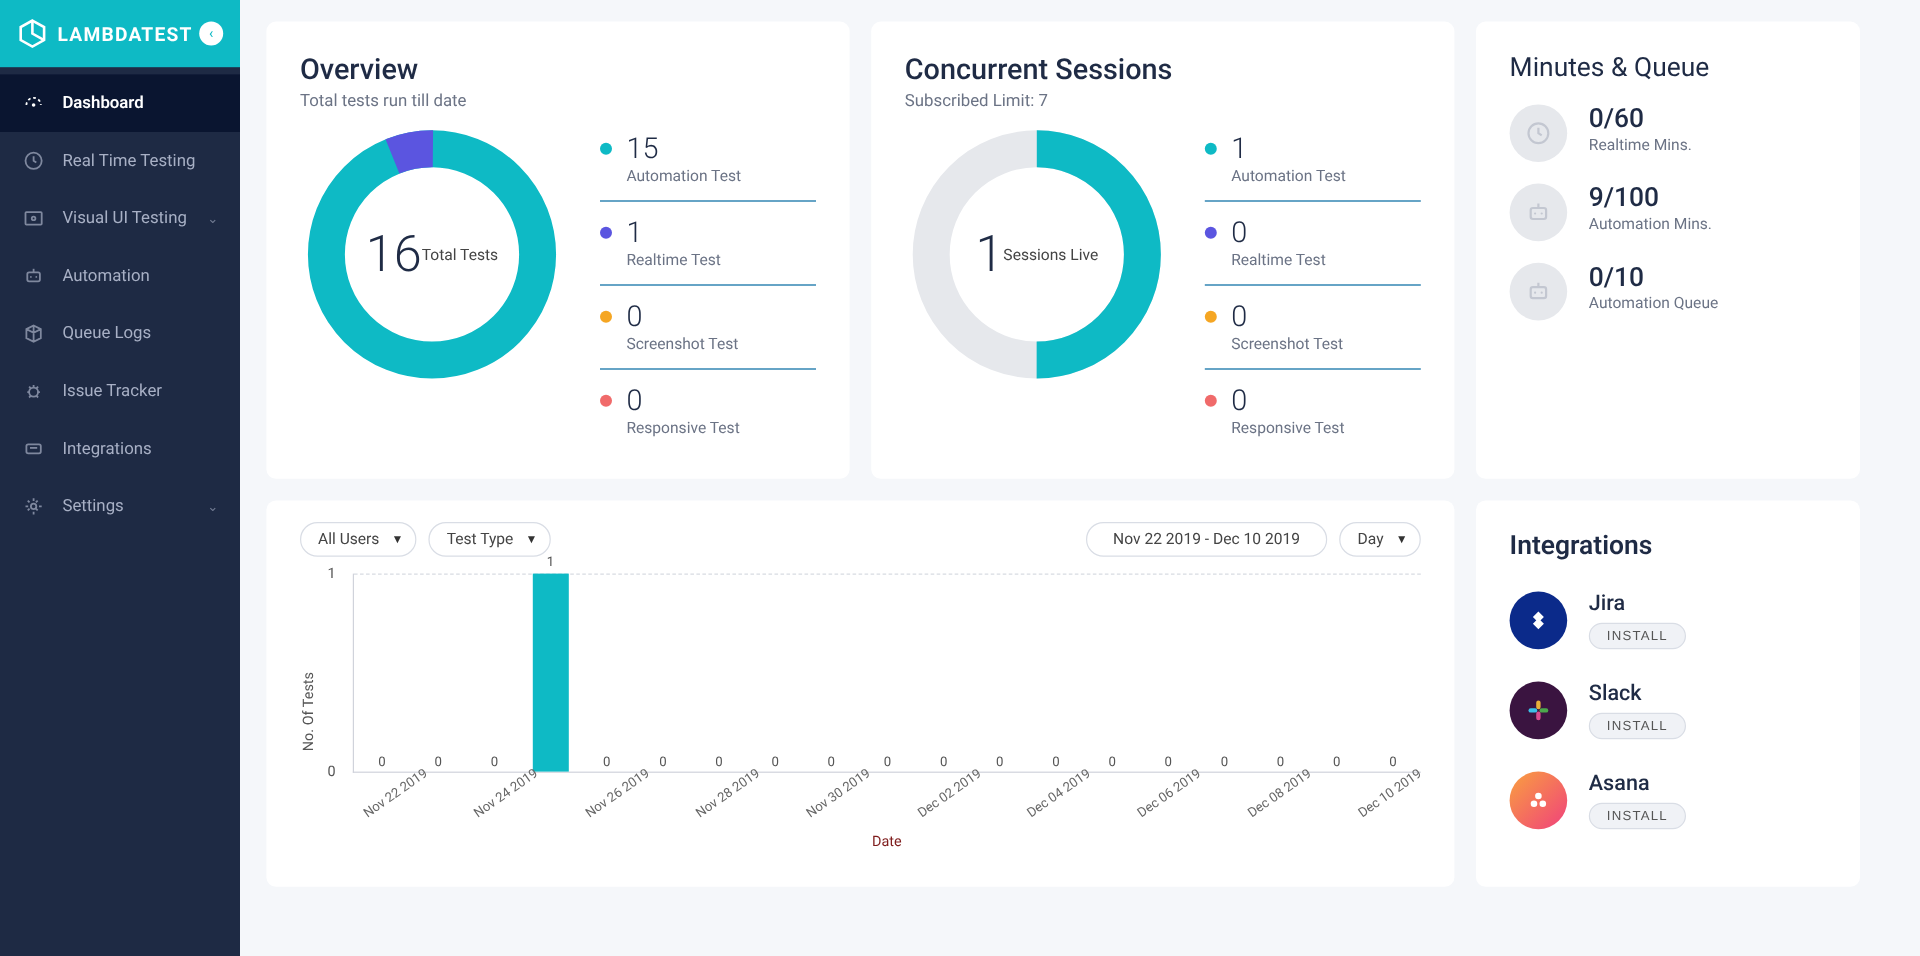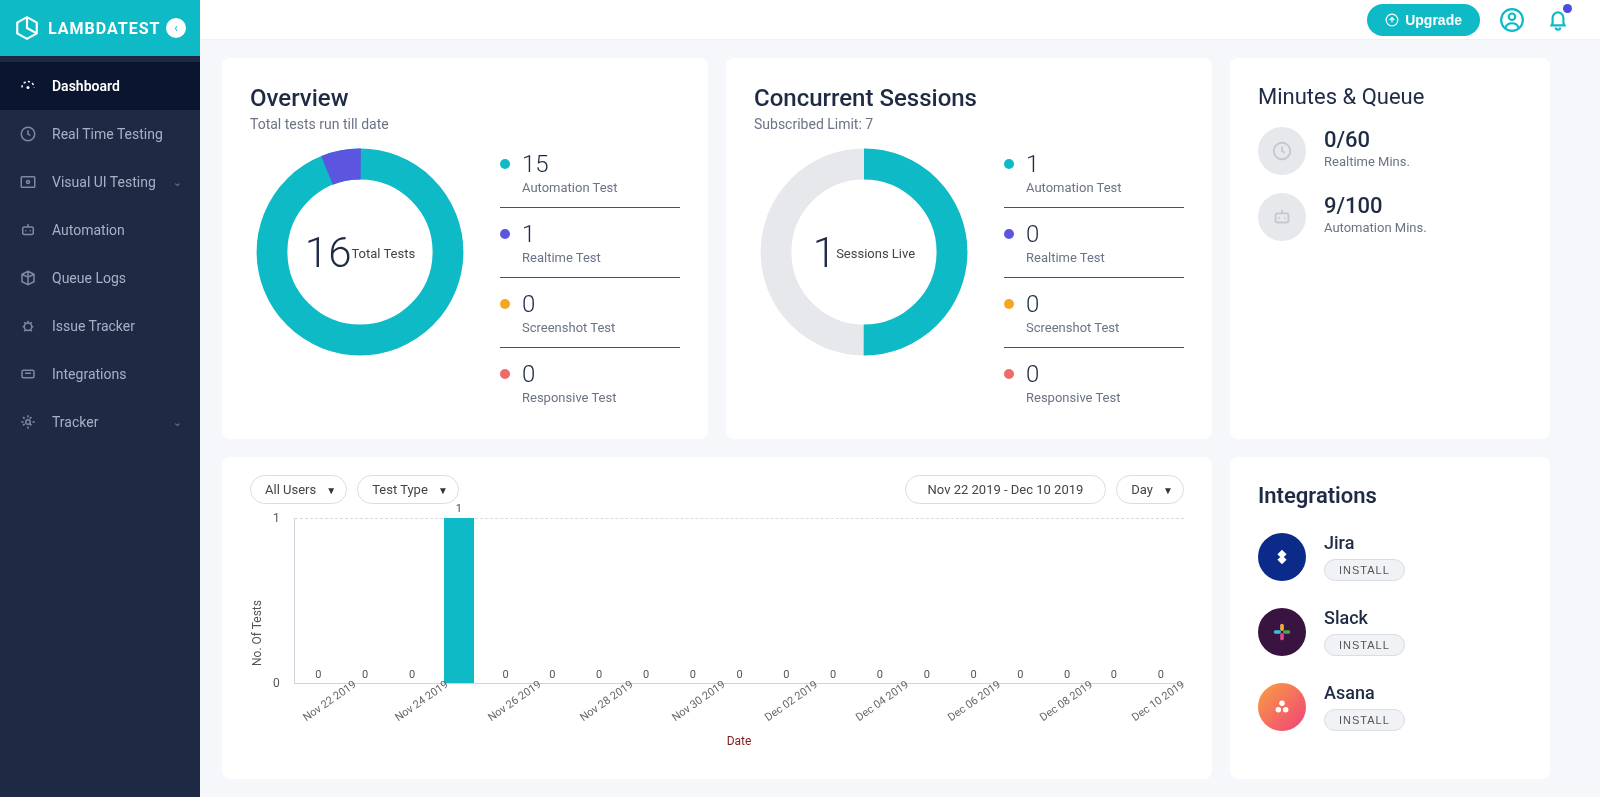--- a/index.html
+++ b/index.html
@@ -147,49 +147,27 @@
           </span>
           <span>Integrations</span>
         </div>
         <div class="nav-item">
           <span class="ico">
             <svg width="18" height="18" viewBox="0 0 24 24">
               <circle cx="12" cy="12" r="3" fill="none" stroke="currentColor" stroke-width="2"></circle>
               <path d="M12 3v3m0 12v3m9-9h-3M6 12H3m13.5-6.5l-2 2m-7 7l-2 2m0-11l2 2m7 7l2 2" stroke="currentColor" stroke-width="2"></path>
             </svg>
           </span>
-          <span>Tracker</span>
+          <span>Settings</span>
           <span class="chev">⌄</span>
         </div>
       </div>
   </div>
 
   <div class="main">
-    <div class="topbar">
-      <button class="upgrade-btn">
-        <svg width="14" height="14" viewBox="0 0 24 24">
-            <circle cx="12" cy="12" r="10" fill="none" stroke="#fff" stroke-width="2"></circle>
-            <path d="M12 16V8m-4 4l4-4 4 4" fill="none" stroke="#fff" stroke-width="2"></path>
-          </svg>
-        <span>Upgrade</span>
-      </button>
-      <div class="top-ico">
-        <svg width="26" height="26" viewBox="0 0 24 24">
-            <circle cx="12" cy="12" r="10" fill="none" stroke="#0ebac5" stroke-width="2"></circle>
-            <circle cx="12" cy="9" r="3" fill="none" stroke="#0ebac5" stroke-width="2"></circle>
-            <path d="M6 19c1-3 4-4 6-4s5 1 6 4" fill="none" stroke="#0ebac5" stroke-width="2"></path>
-          </svg>
-      </div>
-      <div class="top-ico">
-        <svg width="26" height="26" viewBox="0 0 24 24">
-            <path d="M6 17h12l-1-2v-5a5 5 0 00-10 0v5l-1 2zm4 2a2 2 0 004 0" fill="none" stroke="#0ebac5" stroke-width="2"></path>
-          </svg>
-        <span class="bell-dot"></span>
-      </div>
-    </div>
 
     <div class="content">
 
       <div class="card">
         <div class="card-title">Overview</div>
         <div class="card-sub">Total tests run till date</div>
         <div class="overview-body">
           <div class="donut-wrap">
             <svg width="220" height="220" viewBox="0 0 100 100">
               <circle cx="50" cy="50" r="40" fill="none" stroke="#0ebac5" stroke-width="14"></circle>
@@ -302,20 +280,34 @@
                   <circle cx="9" cy="13" r="1" fill="currentColor"></circle>
                   <circle cx="15" cy="13" r="1" fill="currentColor"></circle>
                   <path d="M12 4v4" stroke="currentColor" stroke-width="2"></path>
                 </svg>
               </div>
               <div>
                 <div class="mq-val">9/100</div>
                 <div class="mq-lbl">Automation Mins.</div>
               </div>
             </div>
+            <div class="mq-item">
+              <div class="mq-ico">
+                <svg width="22" height="22" viewBox="0 0 24 24">
+                  <rect x="5" y="8" width="14" height="10" rx="2" fill="none" stroke="currentColor" stroke-width="2"></rect>
+                  <circle cx="9" cy="13" r="1" fill="currentColor"></circle>
+                  <circle cx="15" cy="13" r="1" fill="currentColor"></circle>
+                  <path d="M12 4v4" stroke="currentColor" stroke-width="2"></path>
+                </svg>
+              </div>
+              <div>
+                <div class="mq-val">0/10</div>
+                <div class="mq-lbl">Automation Queue</div>
+              </div>
+            </div>
           </div>
       </div>
 
       <div class="card chart-card">
         <div class="chart-controls">
           <div class="select"><span>All Users</span><span class="arr">▼</span></div>
           <div class="select"><span>Test Type</span><span class="arr">▼</span></div>
           <div style="flex:1"></div>
           <div class="select" style="padding-left:22px;padding-right:22px"><span>Nov 22 2019 - Dec 10 2019</span></div>
           <div class="select"><span>Day</span><span class="arr">▼</span></div>

